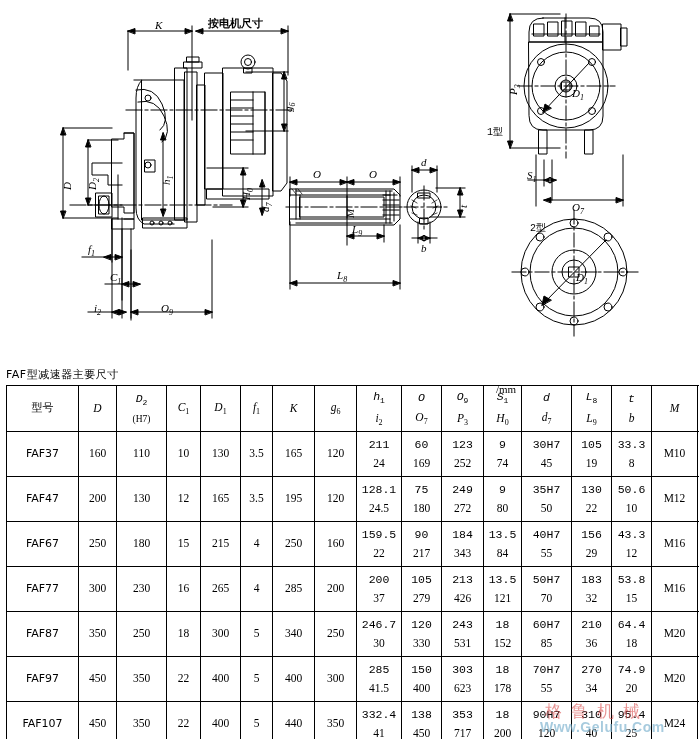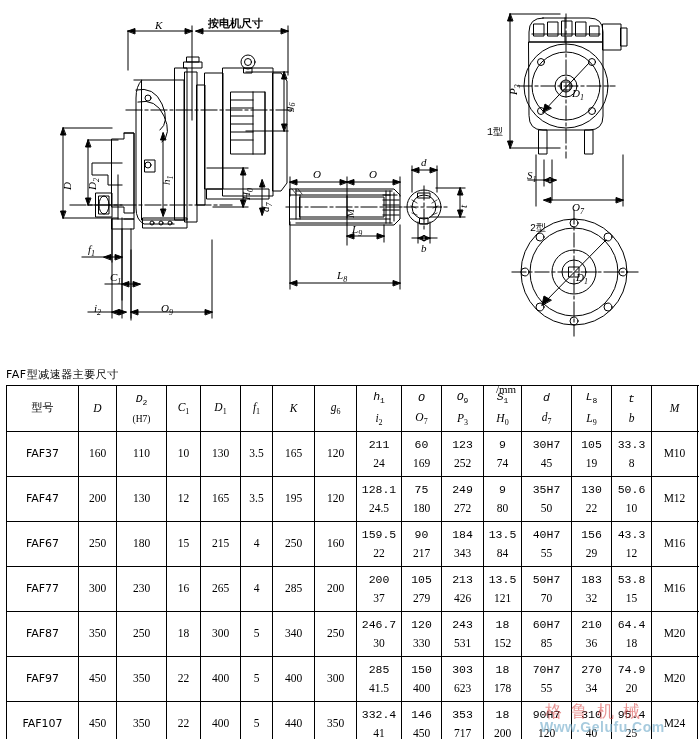--- a/index.html
+++ b/index.html
@@ -868,21 +868,21 @@
             <td>440</td>
             <td>350</td>
             <td>
               <span class="stack">
                 <span class="l1">332.4</span>
                 <span class="l2">41</span>
               </span>
             </td>
             <td>
               <span class="stack">
-                <span class="l1">146</span>
+                <span class="l1">138</span>
                 <span class="l2">450</span>
               </span>
             </td>
             <td>
               <span class="stack">
                 <span class="l1">353</span>
                 <span class="l2">717</span>
               </span>
             </td>
             <td>

